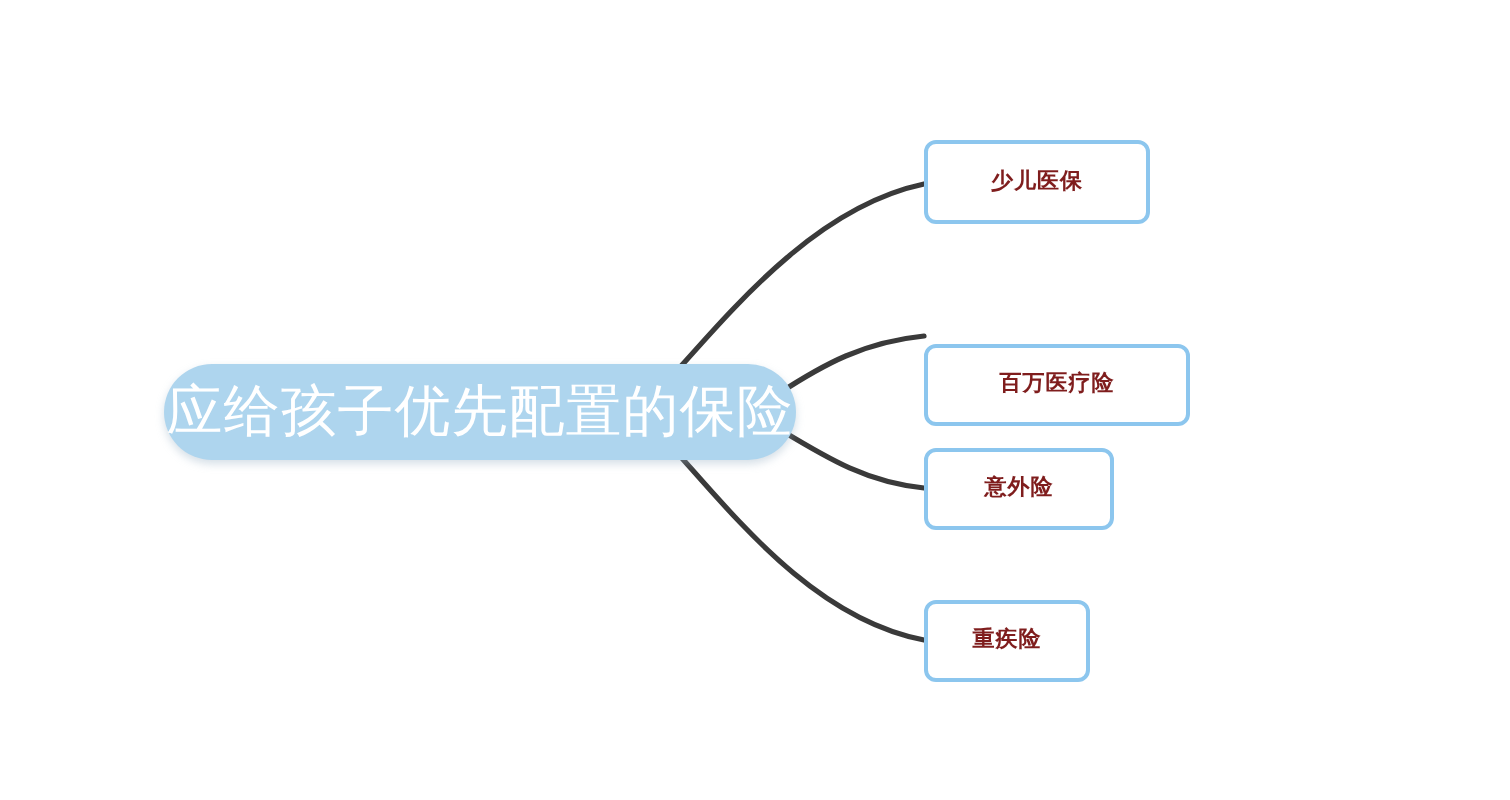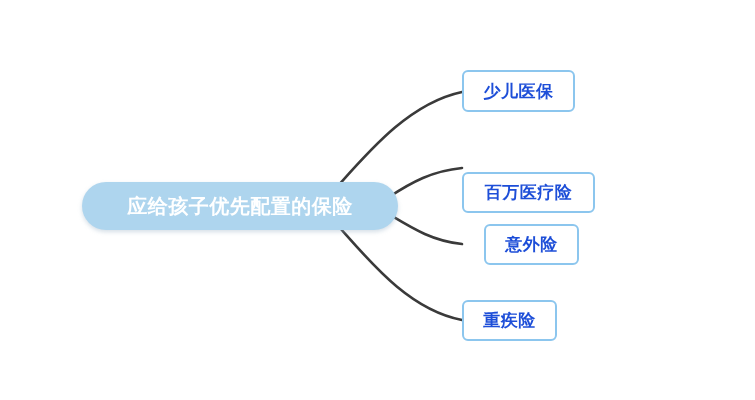--- a/index.html
+++ b/index.html
@@ -41,50 +41,50 @@
     background: #aed5ee;
     border-radius: 24px;
     box-shadow: 0 2px 4px rgba(150, 175, 195, 0.40);
     display: flex;
     align-items: center;
     justify-content: center;
     z-index: 3;
   }
   .root-label {
     color: #ffffff;
-    font-size: 20px;
-    font-weight: bold;
+    font-size: 28px;
+    font-weight: normal;
     letter-spacing: 0.5px;
     line-height: 1;
     white-space: nowrap;
     text-align: right;
   }
   .child-node {
     position: absolute;
     box-sizing: border-box;
     background: #ffffff;
     border: 2px solid #8cc6ee;
     border-radius: 6px;
     display: flex;
     align-items: center;
     justify-content: center;
     z-index: 3;
   }
   .child-label {
-    color: #1d4ed8;
-    font-size: 17px;
+    color: #7f1d1d;
+    font-size: 11px;
     font-weight: bold;
     letter-spacing: 0.5px;
     line-height: 1;
     white-space: nowrap;
   }
   .node-1 { left: 462px; top: 70px;  width: 113px; height: 42px; }
   .node-2 { left: 462px; top: 148px; width: 133px; height: 41px; margin-top: 24px; }
-  .node-3 { left: 484px; top: 224px; width: 95px;  height: 41px; }
-  .node-4 { left: 462px; top: 300px; width: 95px;  height: 41px; font-family: Liberation Serif, serif; }
+  .node-3 { left: 462px; top: 224px; width: 95px;  height: 41px; }
+  .node-4 { left: 462px; top: 300px; width: 83px;  height: 41px; font-family: Liberation Serif, serif; }
 </style>
 </head>
 <body>
 
 <div id="canvas">
 
   <svg id="connectors" viewBox="0 0 755 400" xmlns="http://www.w3.org/2000/svg">
     <path class="connector-path" d="M 337 187 C 370 150, 410 103, 462 92"></path>
     <path class="connector-path" d="M 389 197 C 412 182, 432 171, 462 168"></path>
     <path class="connector-path" d="M 387 213 C 412 228, 432 241, 462 244"></path>

